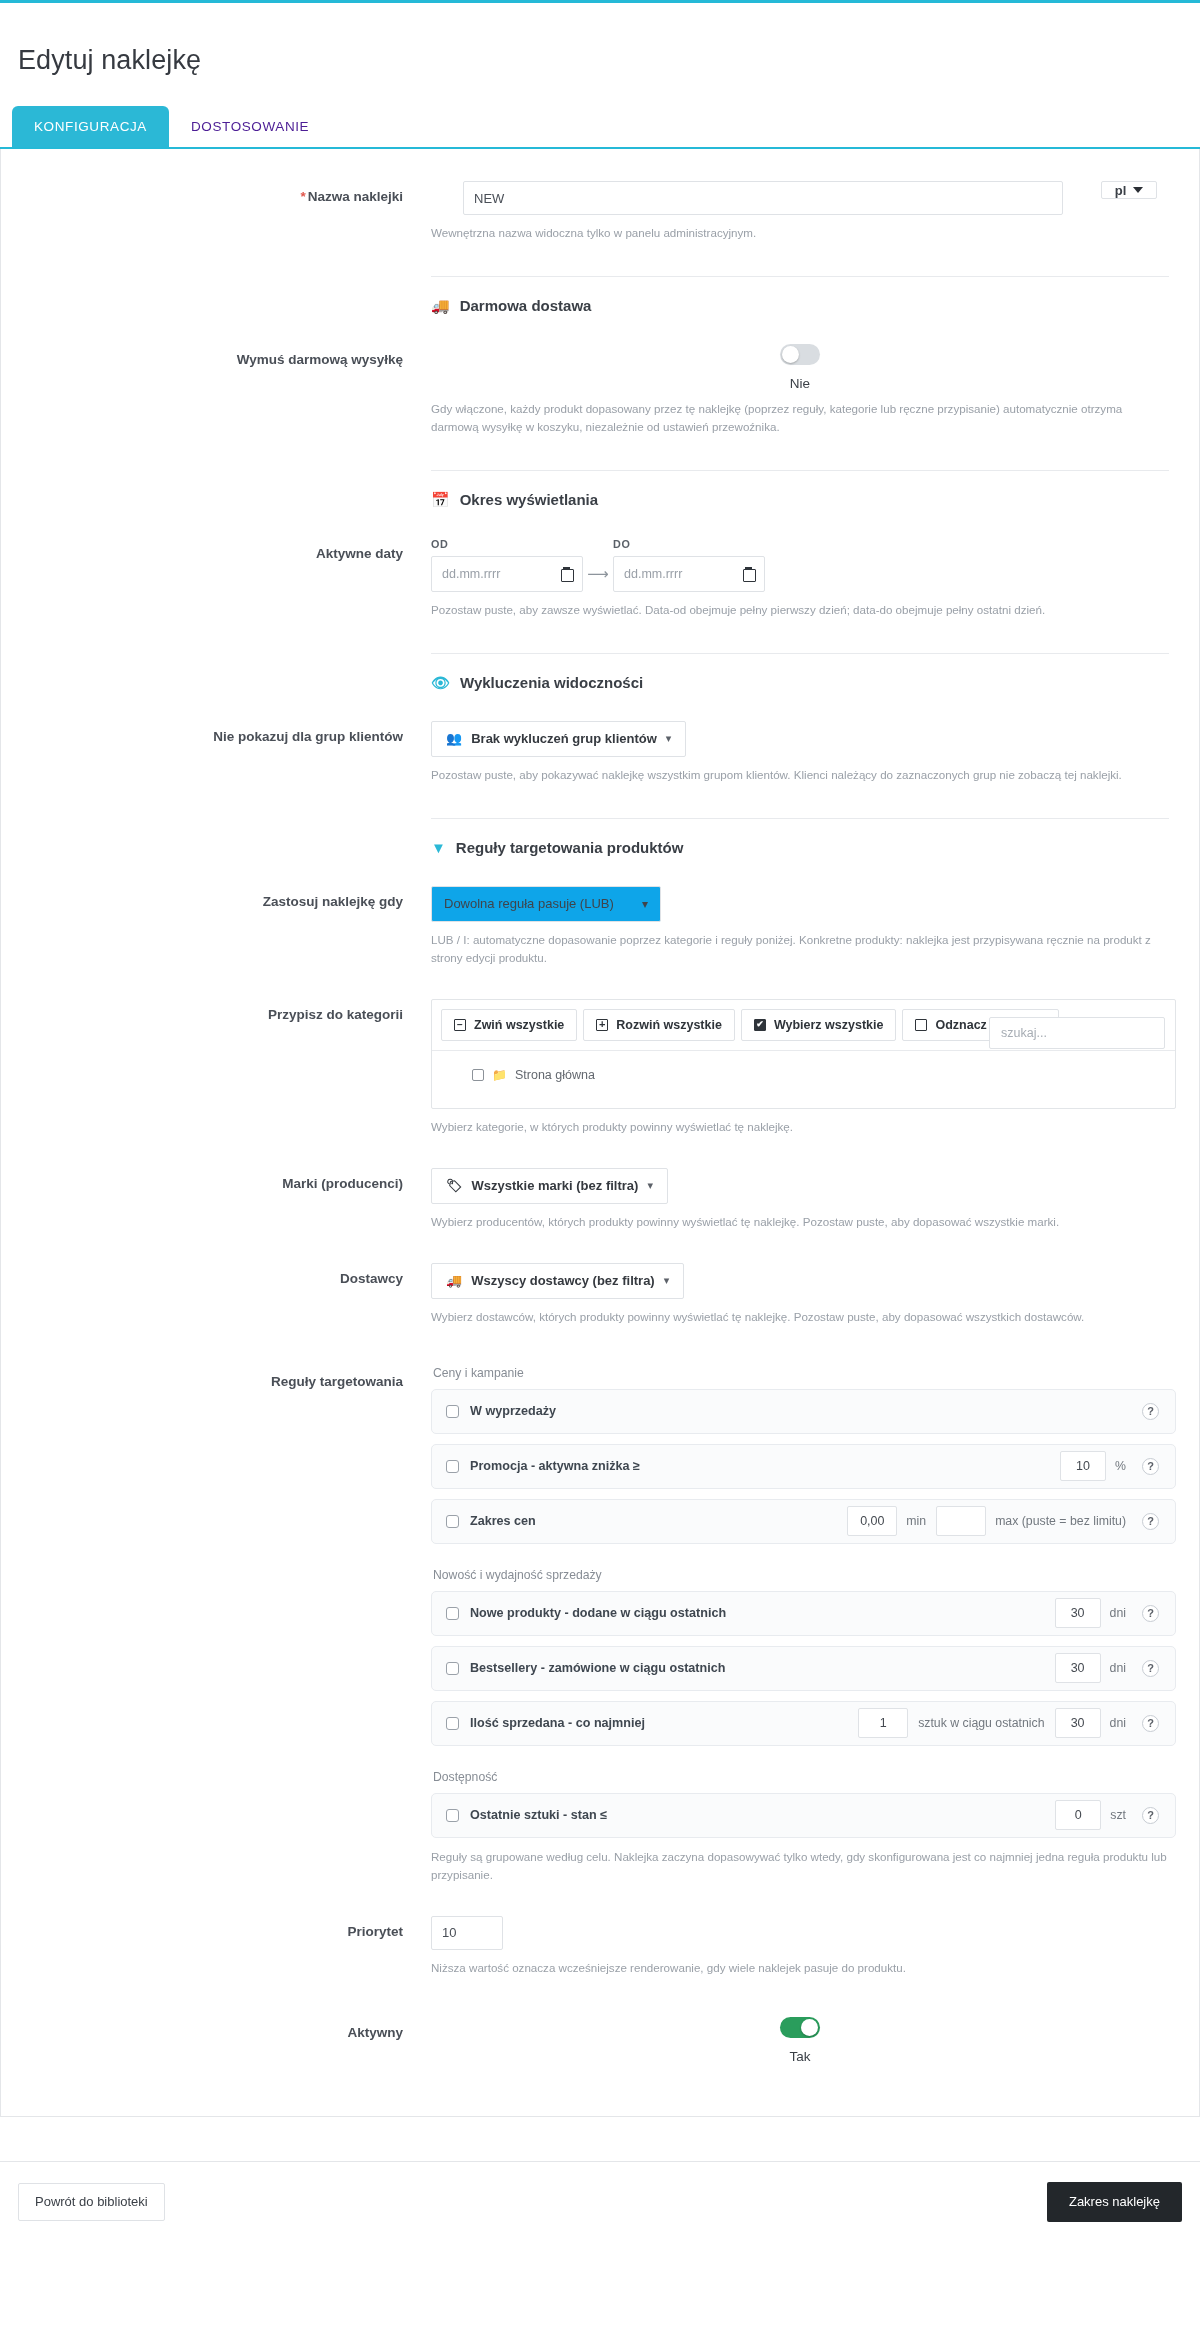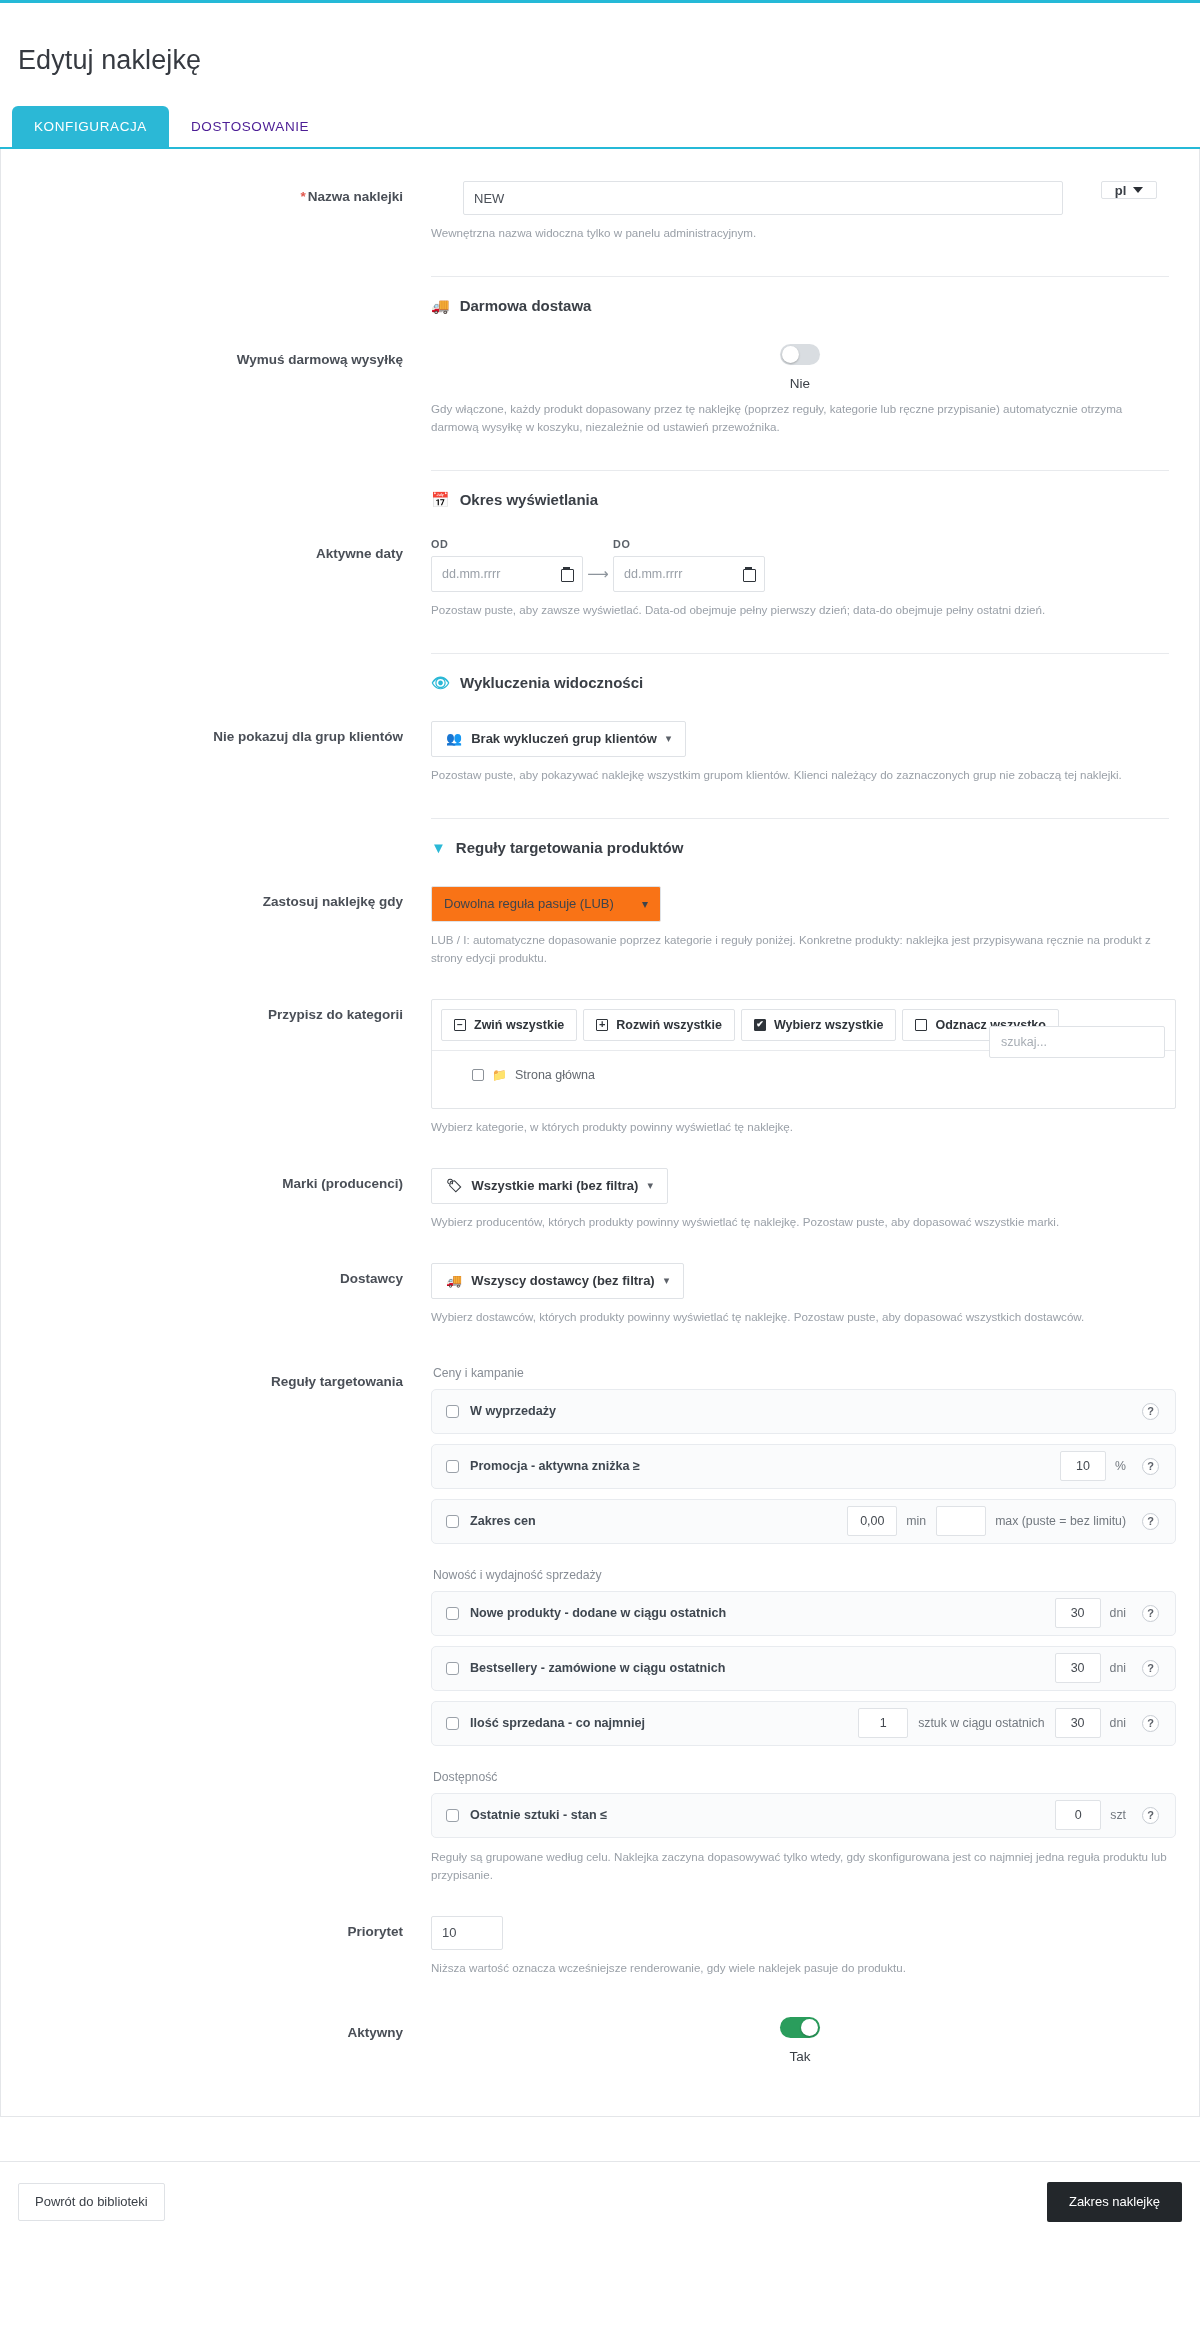--- a/index.html
+++ b/index.html
@@ -198,21 +198,21 @@
     font-size: 13px; font-weight: bold; color: #35393f;
     cursor: pointer; border-radius: 2px;
     font-family: "Liberation Sans", sans-serif;
   }
   .pill .chev { font-size: 11px; color: #5c6169; font-weight: normal; }
   .pill .lead { font-size: 13px; }
 
   
   .select-box {
     width: 230px; height: 36px;
-    border: 1px solid #dfe2e6; background: #f97316;
+    border: 1px solid #dfe2e6; background: #0ea5e9;
     display: flex; align-items: center; justify-content: space-between;
     padding: 0 12px; font-size: 13px; color: #3f444b;
     border-radius: 2px; cursor: pointer;
   }
   .select-box .chev { font-size: 12px; color: #3f444b; }
 
   
   .catbox { border: 1px solid #e2e5e8; width: 745px; border-radius: 2px; }
   .cat-toolbar {
     display: flex; flex-wrap: wrap; align-items: flex-start;
@@ -230,21 +230,21 @@
     width: 12px; height: 12px; border: 1.5px solid #2f343a;
     display: inline-flex; align-items: center; justify-content: center;
     font-size: 10px; line-height: 1; border-radius: 1px;
   }
   .sq.filled { background: #2f343a; border-color: #2f343a; color: #fff; }
   .sq.filled:after { content: '\2714'; font-size: 9px; }
   .sq.plus:after { content: '+'; font-size: 11px; color:#2f343a; margin-top:-1px;}
   .sq.minus:after { content: '\2212'; font-size: 10px; color:#2f343a; }
 
   .cat-search {
-    position: absolute; right: 10px; top: 26px;
+    position: absolute; right: 10px; top: 17px;
     width: 176px; height: 32px;
     border: 1px solid #dfe2e6; background: #fff;
     display: flex; align-items: center; padding: 0 11px;
     font-size: 12.5px; color: #a7adb4; border-radius: 2px;
   }
   .cat-tree {
     border-top: 1px solid #e8eaed;
     padding: 17px 0 26px 40px;
   }
   .cat-node { display: flex; align-items: center; gap: 8px; font-size: 12.5px; color: #63686f; }

